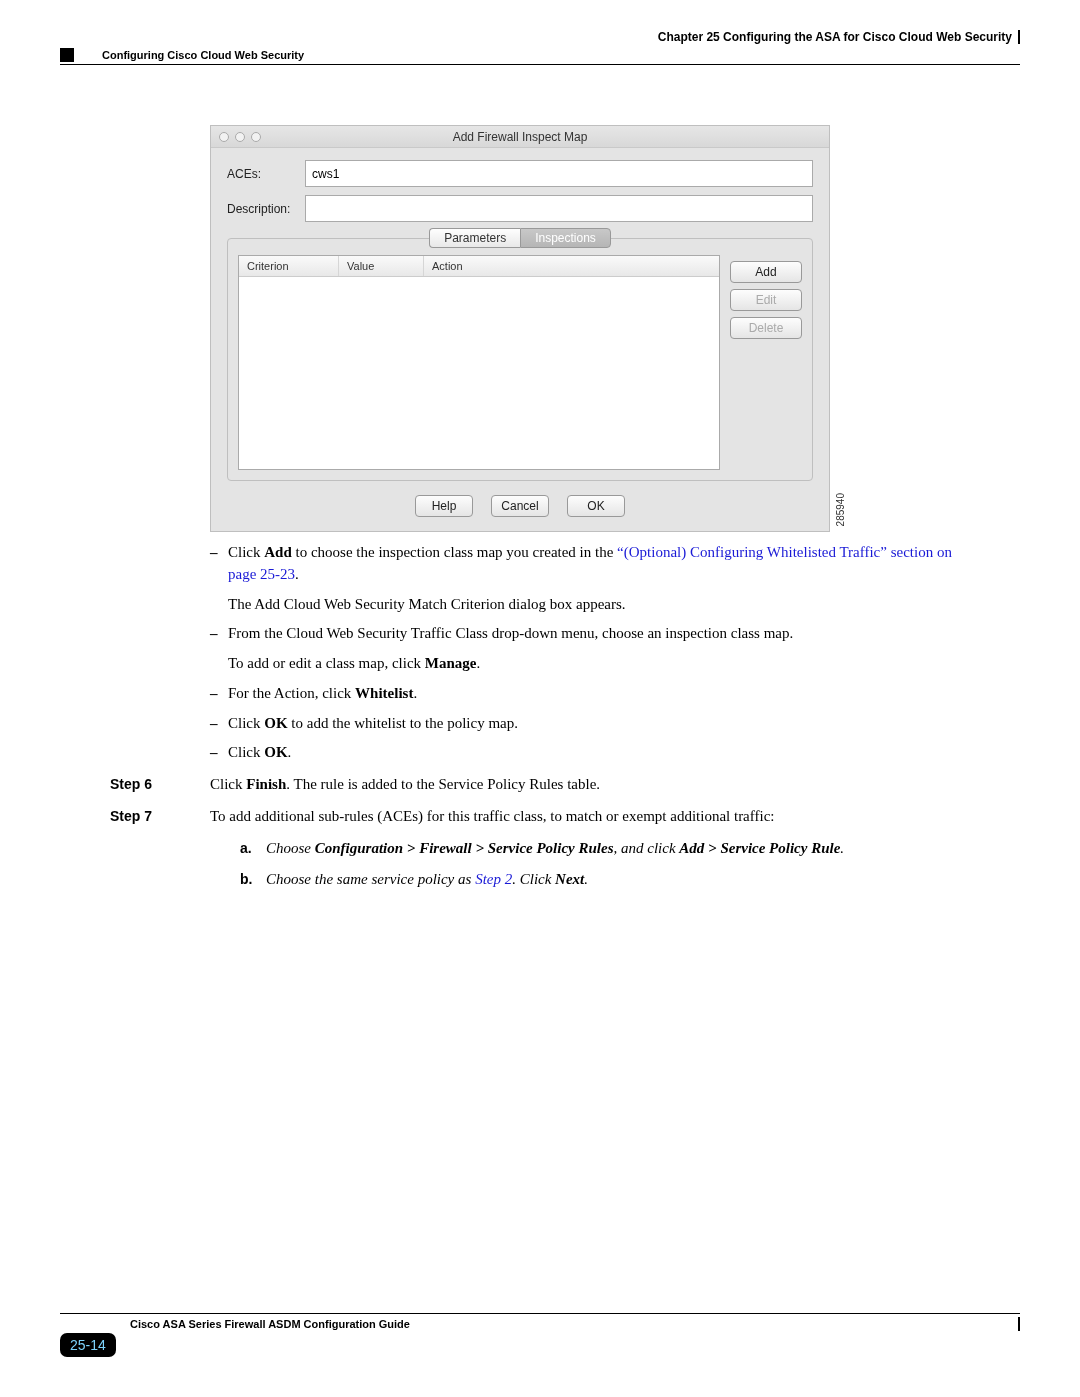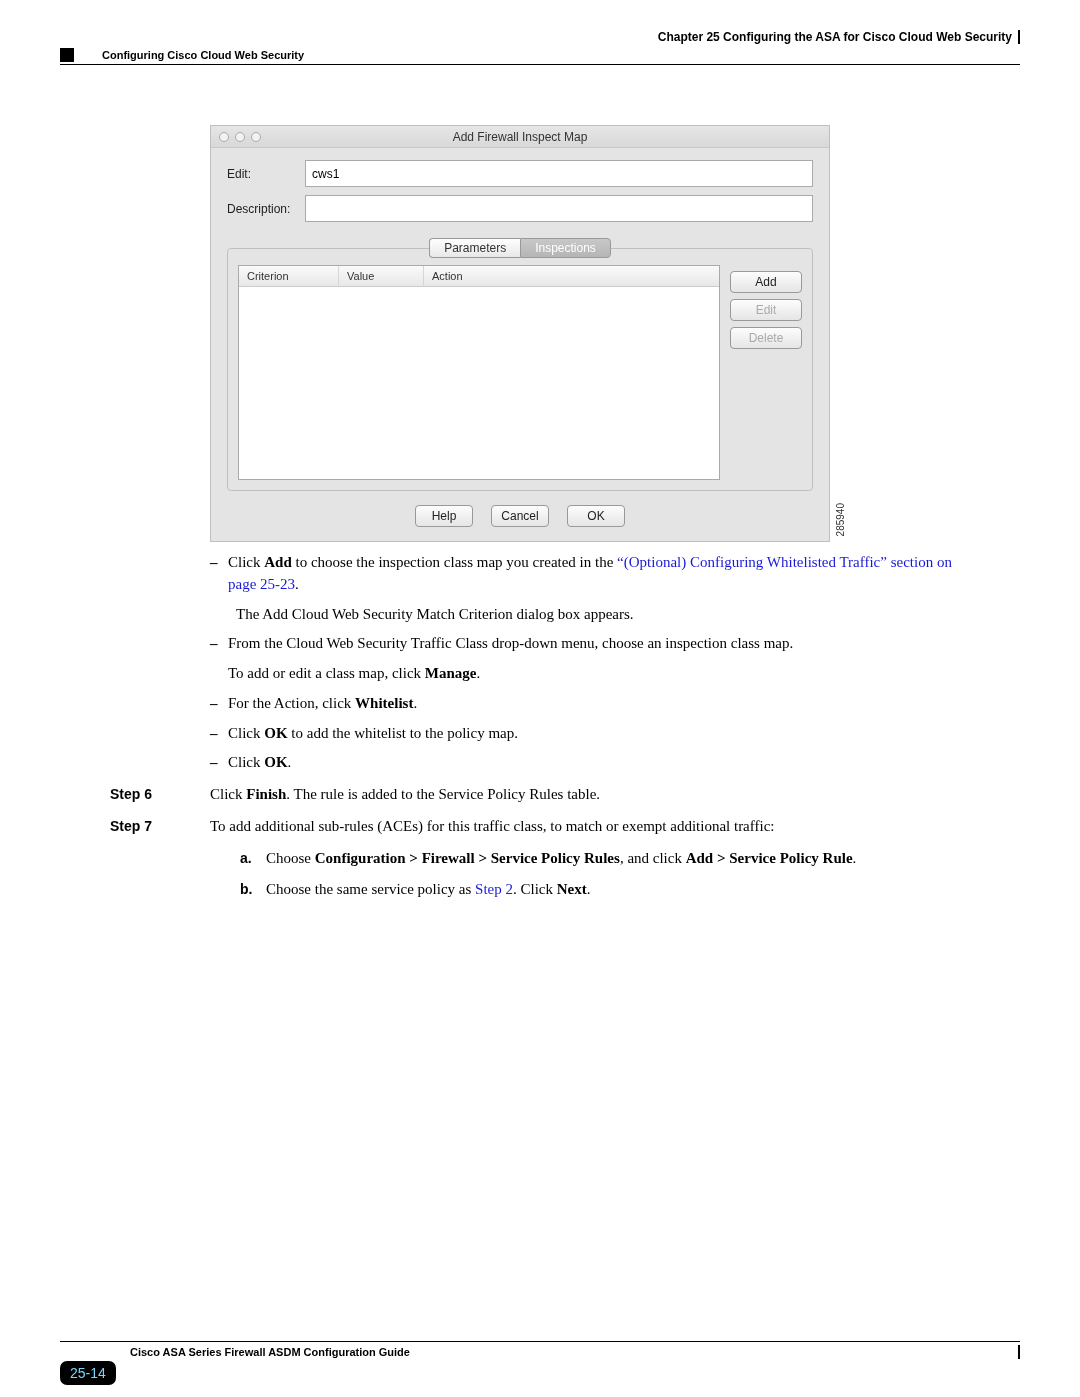--- a/index.html
+++ b/index.html
@@ -62,21 +62,21 @@
   .form-input {
     flex: 1; height: 27px; border: 1px solid #aaa; background: #fff;
     padding: 2px 6px; font-family: inherit; font-size: 12px;
   }
   .inner-panel {
     border: 1px solid #bfbfbf;
     background: #e4e4e4;
     border-radius: 4px;
     padding: 0 10px 10px 10px;
     position: relative;
-    margin-top: 26px;
+    margin-top: 16px;
   }
   .tabs-wrap {
     display: flex; justify-content: center; gap: 0;
     position: relative; top: -11px;
   }
   .tab {
     border: 1px solid #999; padding: 2px 14px; font-size: 12px;
     background: linear-gradient(#fefefe,#e8e8e8);
     color: #333;
   }
@@ -118,25 +118,25 @@
   .content { margin-left: 150px; width: 770px; line-height: 1.45; font-size: 15px; }
   .dash-item { display: flex; margin: 8px 0; }
   .dash-mark { width: 18px; font-weight: bold; }
   .dash-body { flex: 1; }
   a.xref { color: #1a1ad6; text-decoration: none; }
   .step-row { display: flex; margin: 10px 0; margin-left: -100px; }
   .step-label { width: 100px; font-family: Arial, Helvetica, sans-serif; font-weight: bold; font-size: 14px; }
   .step-body { flex: 1; }
   .sub-item { display: flex; margin: 10px 0 0 30px; }
   .sub-mark { width: 26px; font-family: Arial, Helvetica, sans-serif; font-weight: bold; font-size: 14px; }
-  .sub-body { flex: 1; }
+  .sub-body { flex: 1; font-style: italic; }
 
   
   .footer {
-    position: absolute; bottom: 12px; left: 60px; right: 60px;
+    position: absolute; bottom: 40px; left: 60px; right: 60px;
   }
   .footer-line {
     border-top: 1px solid #000;
     display: flex; align-items: center; padding-top: 3px;
     font-family: Arial, Helvetica, sans-serif; font-size: 11px; font-weight: bold;
     justify-content: space-between;
   }
   .page-badge {
     background: #000; color: #7dd3fc; padding: 4px 10px;
     font-family: Arial, Helvetica, sans-serif; font-weight: normal; font-size: 14px;
@@ -169,21 +169,21 @@
       <div class="titlebar">
         <div class="traffic-lights">
           <div class="tl"></div>
           <div class="tl"></div>
           <div class="tl"></div>
         </div>
         <div class="titlebar-title">Add Firewall Inspect Map</div>
       </div>
       <div class="dialog-body">
         <div class="form-row">
-          <span class="form-label">Edit:</span>
+          <span class="form-label">ACEs:</span>
           <input class="form-input" value="cws1" style="">
         </div>
         <div class="form-row">
           <span class="form-label">Description:</span>
           <input class="form-input" value="" style="">
         </div>
         <div class="inner-panel">
           <div class="tabs-wrap">
             <div class="tab left">Parameters</div>
             <div class="tab right">Inspections</div>
@@ -211,21 +211,21 @@
       </div>
     </div>
     <div class="figno">285940</div>
   </div>
 
   <div class="content">
     <div class="dash-item">
       <div class="dash-mark">–</div>
       <div class="dash-body">
         <span>Click </span><b>Add</b><span> to choose the inspection class map you created in the </span><a class="xref">“(Optional) Configuring Whitelisted Traffic” section on page 25-23</a><span>.</span>
-        <div style="margin-top:8px;margin-left:8px;">The Add Cloud Web Security Match Criterion dialog box appears.</div>
+        <div style="margin-top:8px;">The Add Cloud Web Security Match Criterion dialog box appears.</div>
       </div>
     </div>
     <div class="dash-item">
       <div class="dash-mark">–</div>
       <div class="dash-body">
         <span>From the Cloud Web Security Traffic Class drop-down menu, choose an inspection class map.</span>
         <div style="margin-top:8px;"><span>To add or edit a class map, click </span><b>Manage</b><span>.</span></div>
       </div>
     </div>
     <div class="dash-item">

